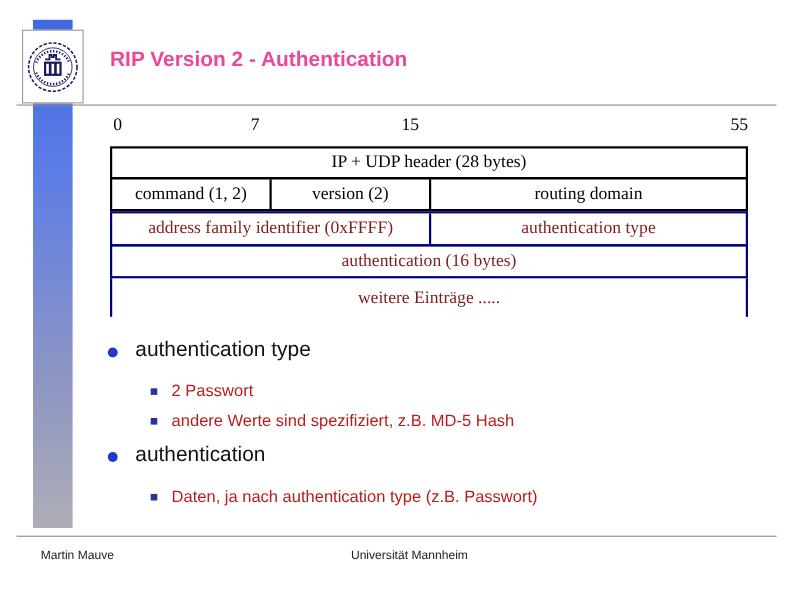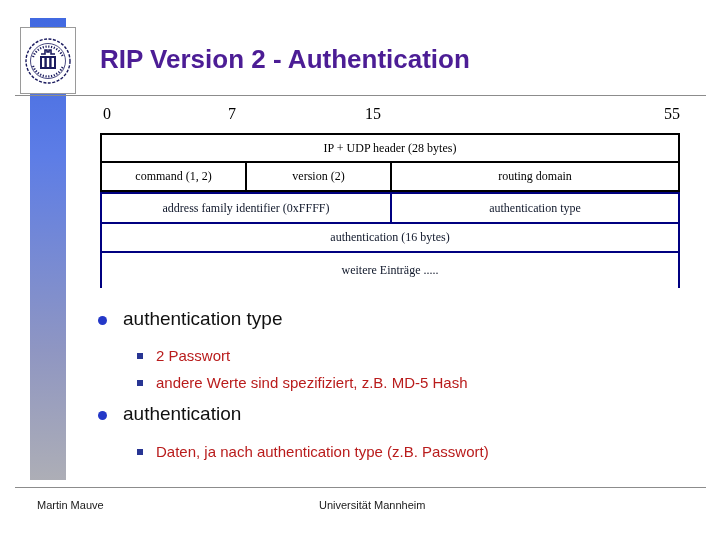--- a/index.html
+++ b/index.html
@@ -16,38 +16,38 @@
   .hline.top{top:95px;}
   .hline.bottom{top:487px;}
 
   
   .logo{position:absolute;left:20px;top:27px;width:54px;height:65px;
         background:#ffffff;border:1px solid #9a9a9a;display:flex;
         align-items:center;justify-content:center;}
 
   
   .title{position:absolute;left:100px;top:44px;margin:0;
-         font-size:26px;font-weight:bold;color:#4c1d95;letter-spacing:0px;}
+         font-size:19px;font-weight:bold;color:#ec4899;letter-spacing:0px;}
 
   
   .bitlabel{position:absolute;top:105px;font-family:"Liberation Serif",serif;
             font-size:16px;color:#000000;}
   .bit0{left:103px;} .bit7{left:228px;} .bit15{left:365px;} .bit31{left:664px;}
 
   
   .pkt{position:absolute;left:100px;top:133px;width:580px;
-       font-family:"Liberation Serif",serif;font-size:12px;color:#000000;}
+       font-family:"Liberation Serif",serif;font-size:16px;color:#000000;}
   .prow{display:flex;box-sizing:border-box;align-items:stretch;}
   .pcell{box-sizing:border-box;display:flex;align-items:center;justify-content:center;
          white-space:nowrap;}
   .r1{height:30px;border:2px solid #000000;}
   .r2{height:31px;border:2px solid #000000;margin-top:-2px;}
   .r2 .c1{width:143px;} .r2 .c2{width:145px;border-left:2px solid #000000;}
   .r2 .c3{flex:1;border-left:2px solid #000000;}
-  .navy{color:#0f172a;}
+  .navy{color:#7f1d1d;}
   .r3{height:32px;border:2px solid #000080;}
   .r3 .c1{width:288px;} .r3 .c2{flex:1;border-left:2px solid #000080;}
   .r4{height:31px;border:2px solid #000080;margin-top:-2px;}
   .r5{height:35px;border-left:2px solid #000080;border-right:2px solid #000080;}
 
   
   .l1{position:absolute;left:98px;display:flex;align-items:flex-start;}
   .l1 .dot{width:9px;height:9px;border-radius:50%;background:#2438c8;
            margin-top:8px;flex:none;}
   .l1 .txt{margin-left:16px;font-size:19px;color:#111111;}

